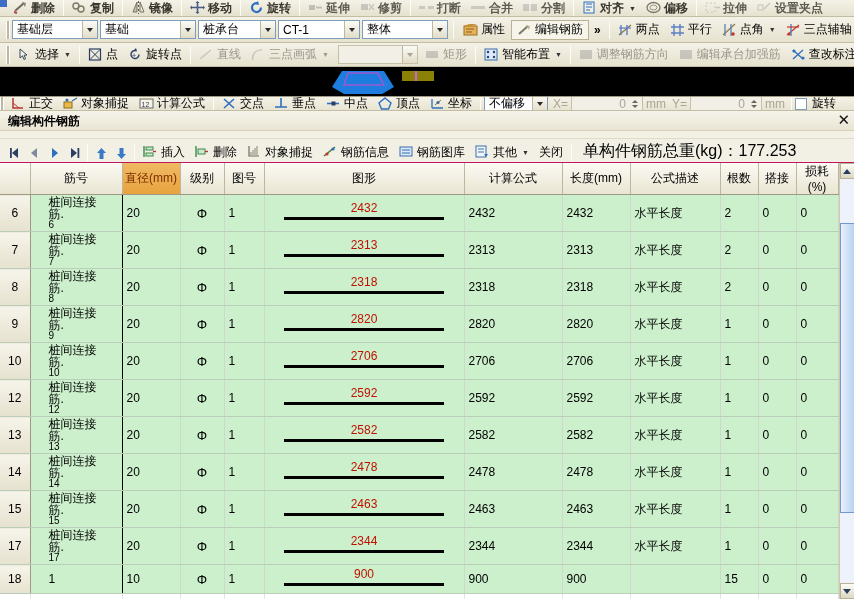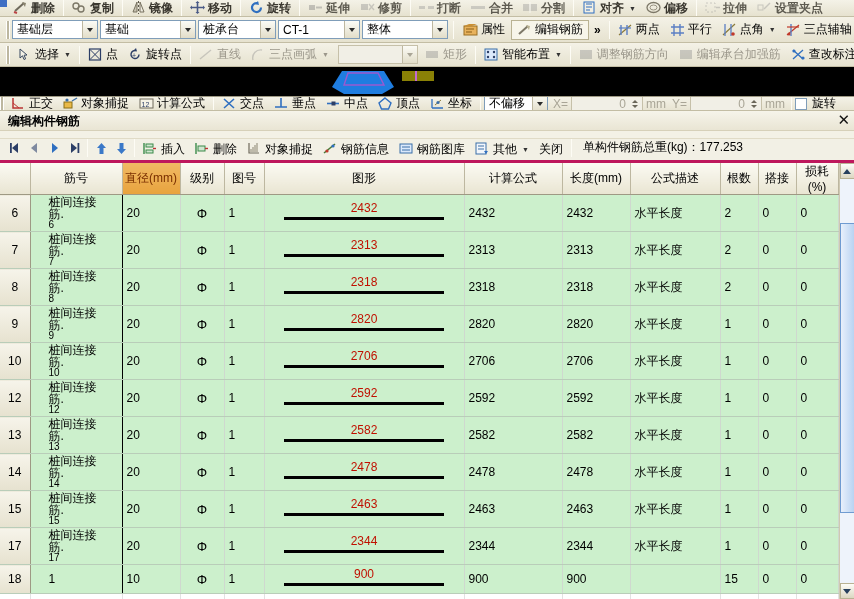--- a/index.html
+++ b/index.html
@@ -97,25 +97,25 @@
   #panelhdr {
     height: 20px; background: linear-gradient(#f6f4ea,#e9e5d4);
     display:flex; align-items:flex-end; padding-left:8px;
     font-weight: bold; font-size: 12px; border-bottom:1px solid #d6d0b9;
     position: relative;
   }
   #panelhdr .closer { position:absolute; right:4px; top:0px; font-size:15px; font-weight:bold; color:#111; }
   #panelbar2 { height: 8px; background:#f3f1e6; border-bottom:1px solid #e0dbc7;}
 
   
-  #gridtb { height: 24px; background:#f2f0e5; display:flex; align-items:flex-start; padding-left:4px;
-            border-bottom:3px solid #be185d; white-space:nowrap; overflow:hidden;}
+  #gridtb { height: 24px; background:#f2f0e5; display:flex; align-items:flex-end; padding-left:4px;
+            border-bottom:1px solid #be185d; white-space:nowrap; overflow:hidden;}
   #gridtb .tbitem { height:20px; }
   .navbtn { width:20px;height:18px;display:inline-flex;align-items:center;justify-content:center;flex:0 0 auto;}
-  .totw { font-size:12px; padding-left:8px; }
+  .totw { font-size:16px; padding-left:8px; }
 
   
   #tablewrap { flex:1; display:flex; overflow:hidden; background:#fff; }
   table { border-collapse: collapse; table-layout: fixed; width: 838px; }
   thead th {
     height: 24px; font-weight: normal; font-size: 12px;
     background: linear-gradient(#fbfaf3,#e9e5d2);
     border-right:1px solid #bdb7a0; border-bottom:1px solid #9e9984;
     text-align:center; padding:0 2px;
   }

